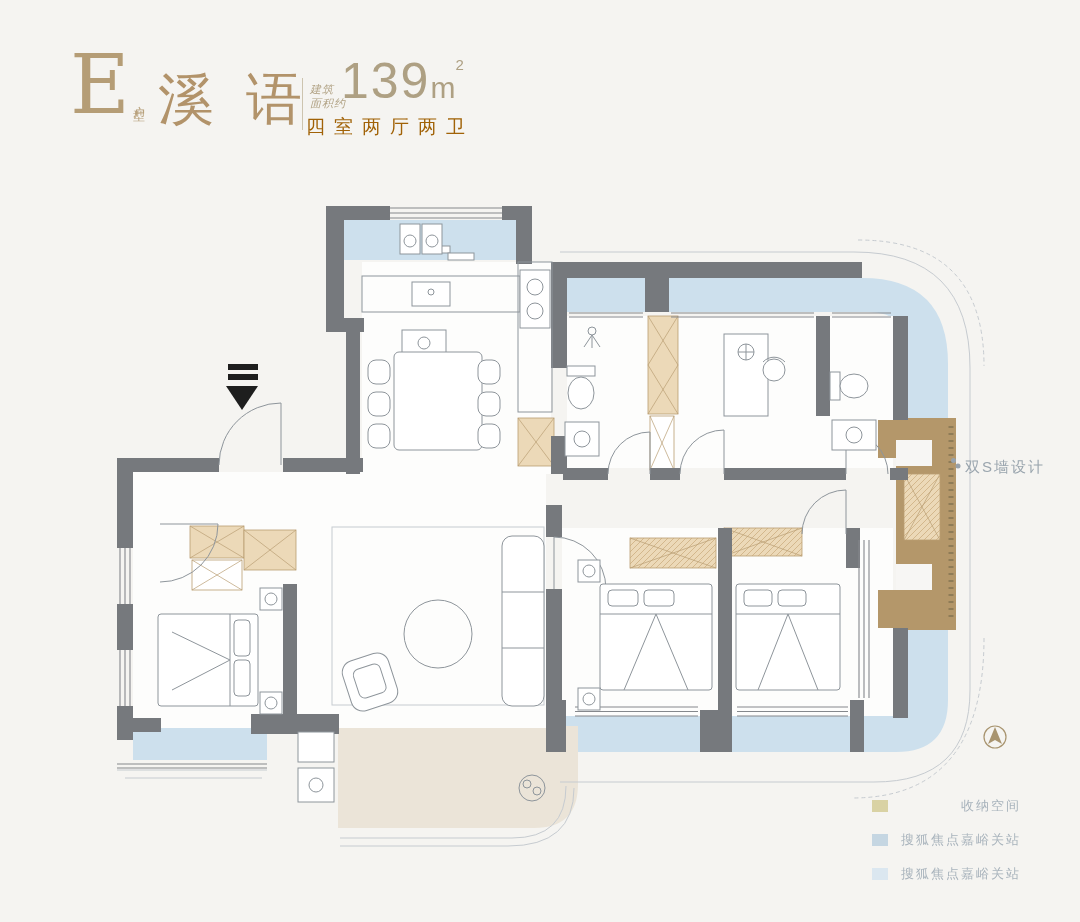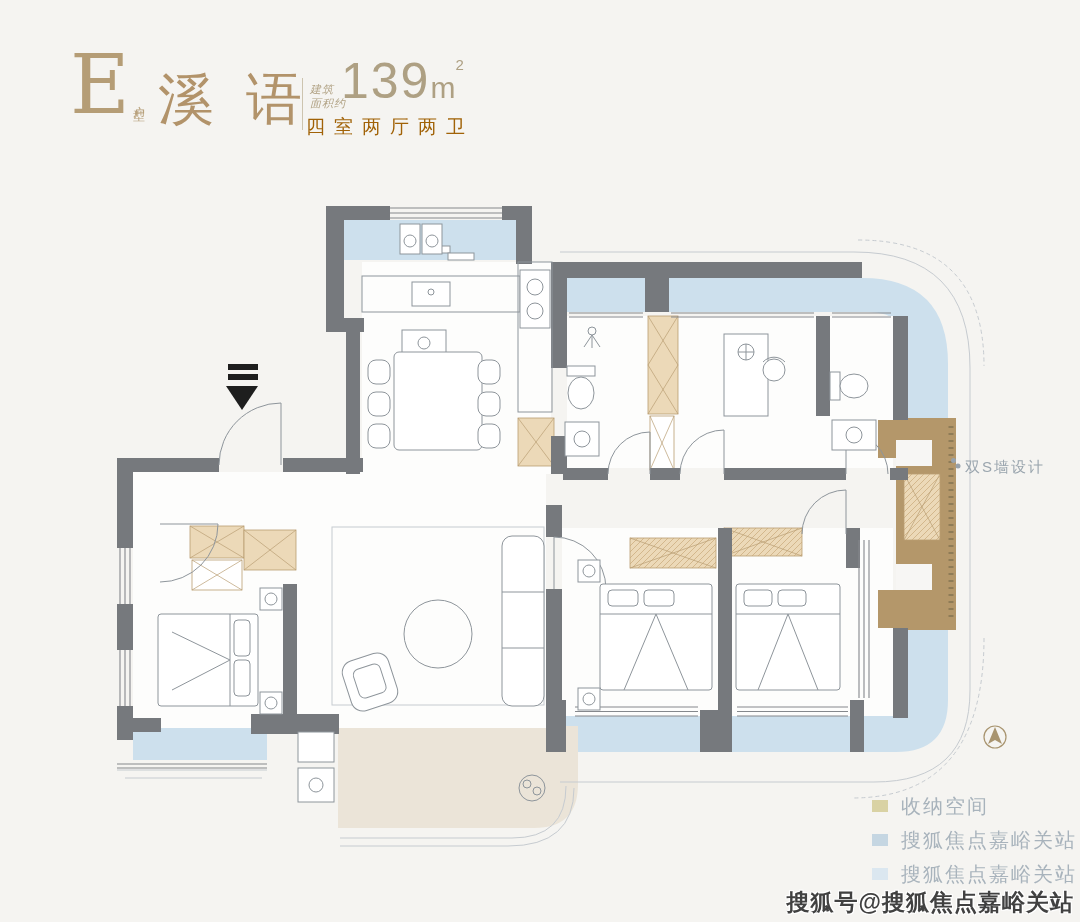--- a/index.html
+++ b/index.html
@@ -39,21 +39,21 @@
   .tn{fill:none;stroke:var(--outline-thin,#c6cbd0);stroke-width:1;}
   .tnd{fill:none;stroke:var(--outline-thin,#c6cbd0);stroke-width:1;stroke-dasharray:4 3;}
   .wl{stroke:#85888c;stroke-width:1.1;fill:none;}
   .blk{fill:#1e1e1e;}
   
   .s-wall-callout{position:absolute;left:951px;top:458px;display:flex;
         gap:9px;color:#9aa5ae;font-size:15px;letter-spacing:2px;white-space:nowrap;}
   .s-wall-callout .dot{width:5px;height:5px;border-radius:50%;background:#98a2ab;flex:0 0 auto;}
   .legend{position:absolute;left:872px;top:794px;}
   .legend-row{display:flex;align-items:center;gap:13px;height:24px;margin-bottom:10px;
-        font-size:20px;letter-spacing:2px;color:#a8b3bc;white-space:nowrap;}
+        font-size:13px;letter-spacing:2px;color:#a8b3bc;white-space:nowrap;justify-content:space-between;}
   .legend-swatch{width:16px;height:12px;flex:0 0 auto;}
   .watermark{position:absolute;right:6px;bottom:4px;font-size:23px;font-weight:bold;color:#414141;
         letter-spacing:1px;white-space:nowrap;
         text-shadow:-1px -1px 0 #fff,1px -1px 0 #fff,-1px 1px 0 #fff,1px 1px 0 #fff,0 0 3px #fff;}
 </style>
 </head>
 <body>
 
 <div class="page">
 
@@ -322,15 +322,14 @@
     <div class="legend-row">
       <span class="legend-swatch" style="background: rgb(197, 214, 226);"></span>
       <span>搜狐焦点嘉峪关站</span>
     </div>
     <div class="legend-row">
       <span class="legend-swatch" style="background: rgb(219, 231, 240);"></span>
       <span>搜狐焦点嘉峪关站</span>
     </div>
   </div>
 
-  <div class="watermark">搜狐号@搜狐焦点嘉峪关站</div>
 
 </div>
 
 </body></html>

